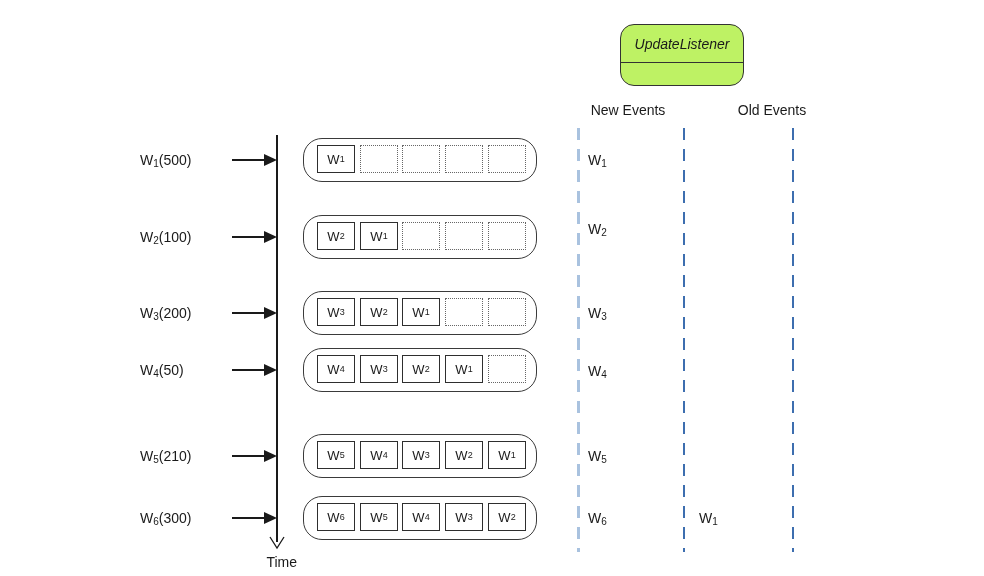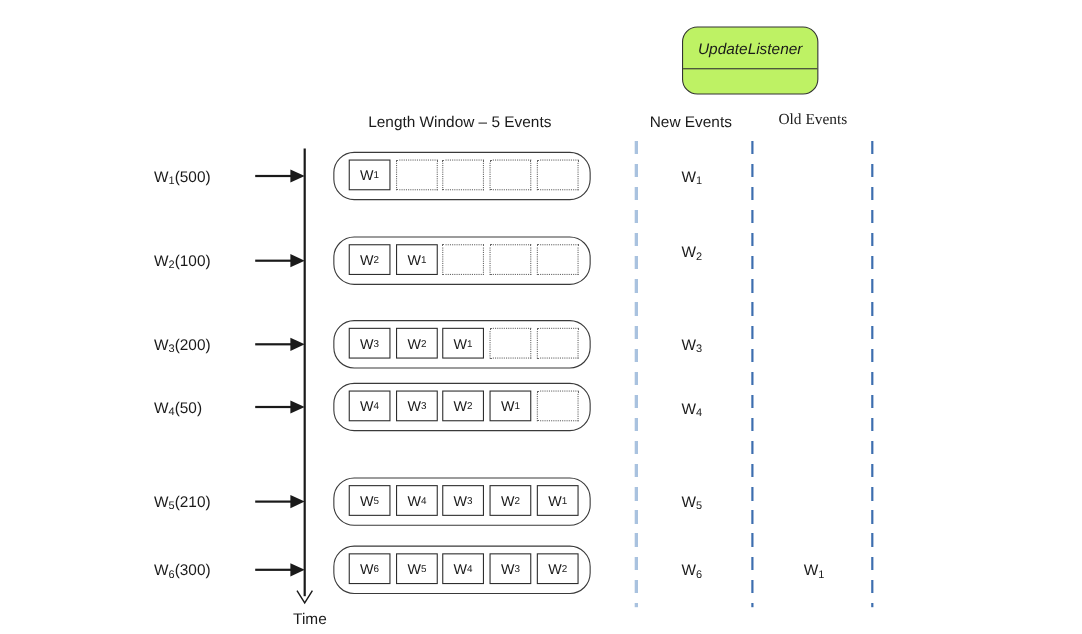--- a/index.html
+++ b/index.html
@@ -8,21 +8,21 @@
     font-family:"Liberation Sans","DejaVu Sans",sans-serif;
     color:#1a1a1a; overflow:hidden;
   }
   .hdr {
     position:absolute; top:102px; height:16px; line-height:16px;
     font-size:14px; text-align:center; white-space:nowrap;
   }
   .hdr-incoming { left:161px; width:160px; }
   .hdr-window   { left:328px; width:180px; }
   .hdr-new      { left:587px; width:82px; }
-  .hdr-old      { left:698px; width:82px;font-family:Liberation Serif, serif; }
+  .hdr-old      { left:731px; width:82px; }
 
   .listener {
     position:absolute; left:620px; top:24px; width:122px; height:60px;
     border:1.5px solid #333; border-radius:14px; background:#bef264;
   }
   .listener-title {
     height:37px; display:flex; align-items:center; justify-content:center;
     font-size:14px; font-style:italic; border-bottom:1.4px solid #333;
     white-space:nowrap;
   }
@@ -73,31 +73,30 @@
     background:repeating-linear-gradient(180deg,#a9c2df 0 12px,transparent 12px 21px);
   }
   .dash-dark {
     width:2px;
     background:repeating-linear-gradient(180deg,#3d6eaf 0 12px,transparent 12px 21px);
   }
   .dash-mid { left:683px; } .dash-right { left:792px; }
 
   .new-label, .old-label {
     position:absolute; width:82px; height:18px; line-height:18px;
-    font-size:14px; text-align:center; white-space:nowrap;
+    font-size:14px; text-align:left; white-space:nowrap;
   }
   .new-label { left:588px; }
   .old-label { left:699px; }
 </style>
 </head>
 <body>
 
 <div class="stage">
 
-  <div class="hdr hdr-window">Length Window – 5 Events</div>
   <div class="hdr hdr-new">New Events</div>
   <div class="hdr hdr-old">Old Events</div>
 
   <div class="listener">
     <div class="listener-title">UpdateListener</div>
   </div>
 
   <div class="dash dash-light"></div>
   <div class="dash dash-dark dash-mid"></div>
   <div class="dash dash-dark dash-right"></div>

